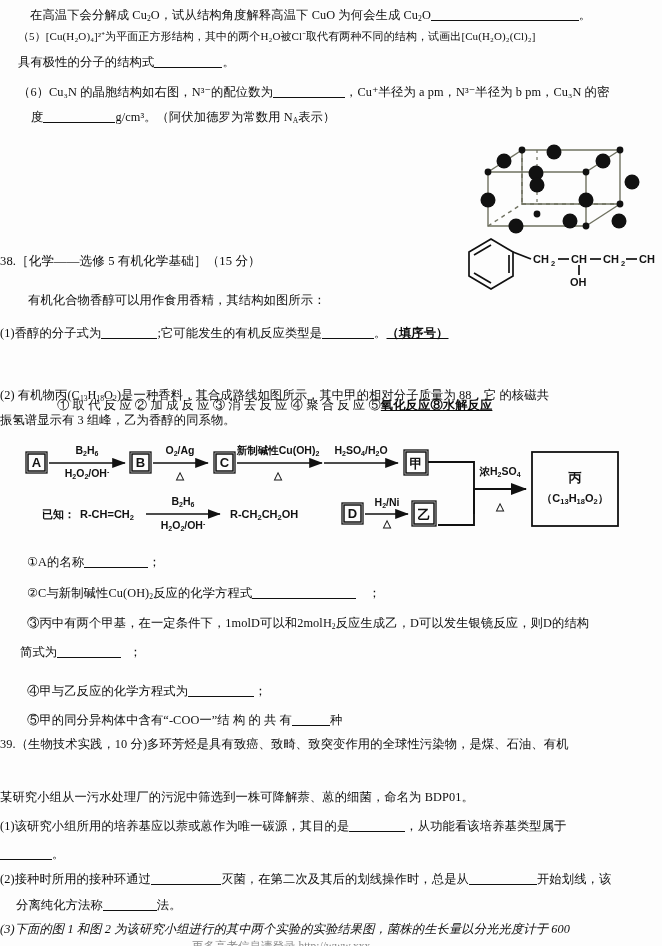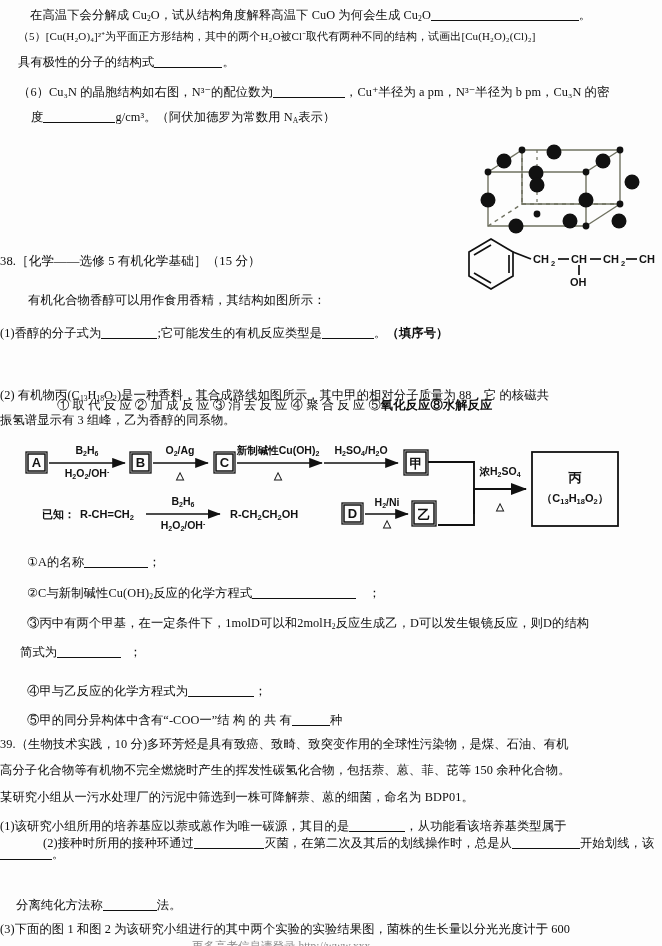--- a/index.html
+++ b/index.html
@@ -38,21 +38,21 @@
     display: inline-block;
     border-bottom: 1px solid #111;
     height: 0.95em;
     vertical-align: -0.12em;
   }
   .blank-nb {
     display: inline-block;
     height: 0.95em;
     vertical-align: -0.12em;
   }
-  .b { font-weight: bold; }
+  .b { font-weight: bold; text-decoration: underline; }
 
   
   .cell-fig {
     position: absolute;
     left: 466px;
     top: 142px;
     width: 175px;
     height: 92px;
   }
   .cell-fig svg { display: block; }
@@ -325,45 +325,42 @@
   </div>
 
   <div class="line" style="left:27px; top:684px;">
     <span>④甲与乙反应的化学方程式为</span><span class="blank" style="width:66px;"></span><span>；</span>
   </div>
 
   <div class="line" style="left:0px; top:738px;">
     <span>39.（生物技术实践，10 分)多环芳烃是具有致癌、致畸、致突变作用的全球性污染物，是煤、石油、有机</span>
   </div>
 
-  <div class="line" style="left:0px; top:764px;">
-    <span>高分子化合物等有机物不完全燃烧时产生的挥发性碳氢化合物，包括萘、蒽、菲、芘等 150 余种化合物。</span>
-  </div>
 
   <div class="line" style="left:0px; top:791px;">
     <span>某研究小组从一污水处理厂的污泥中筛选到一株可降解萘、蒽的细菌，命名为 BDP01。</span>
   </div>
 
   <div class="line" style="left:0px; top:819px;">
     <span>(1)该研究小组所用的培养基应以萘或蒽作为唯一碳源，其目的是</span><span class="blank" style="width:56px;"></span><span>，从功能看该培养基类型属于</span>
   </div>
 
   <div class="line" style="left:0px; top:847px;">
     <span class="blank" style="width:52px;"></span><span>。</span>
   </div>
 
-  <div class="line" style="left:0px; top:836px;margin-left:43px;">
+  <div class="line" style="left:0px; top:872px;">
     <span>(2)接种时所用的接种环通过</span><span class="blank" style="width:70px;"></span><span>灭菌，在第二次及其后的划线操作时，总是从</span><span class="blank" style="width:68px;"></span><span>开始划线，该</span>
   </div>
 
   <div class="line" style="left:0px; top:898px;padding-left:16px;">
     <span>分离纯化方法称</span><span class="blank" style="width:54px;"></span><span>法。</span>
   </div>
 
-  <div class="line" style="left:0px; top:923px;">
+  <div class="line" style="left:0px; top:923px;font-style:italic;">
     <span>(3)下面的图 1 和图 2 为该研究小组进行的其中两个实验的实验结果图，菌株的生长量以分光光度计于 600</span>
   </div>
 
   <div class="watermark" style="left:192px; top:939px; font-size:11.5px;">
     <span>更多高考信息请登录 http://www.xxx</span>
   </div>
 
 </div>
 
 </body></html>

